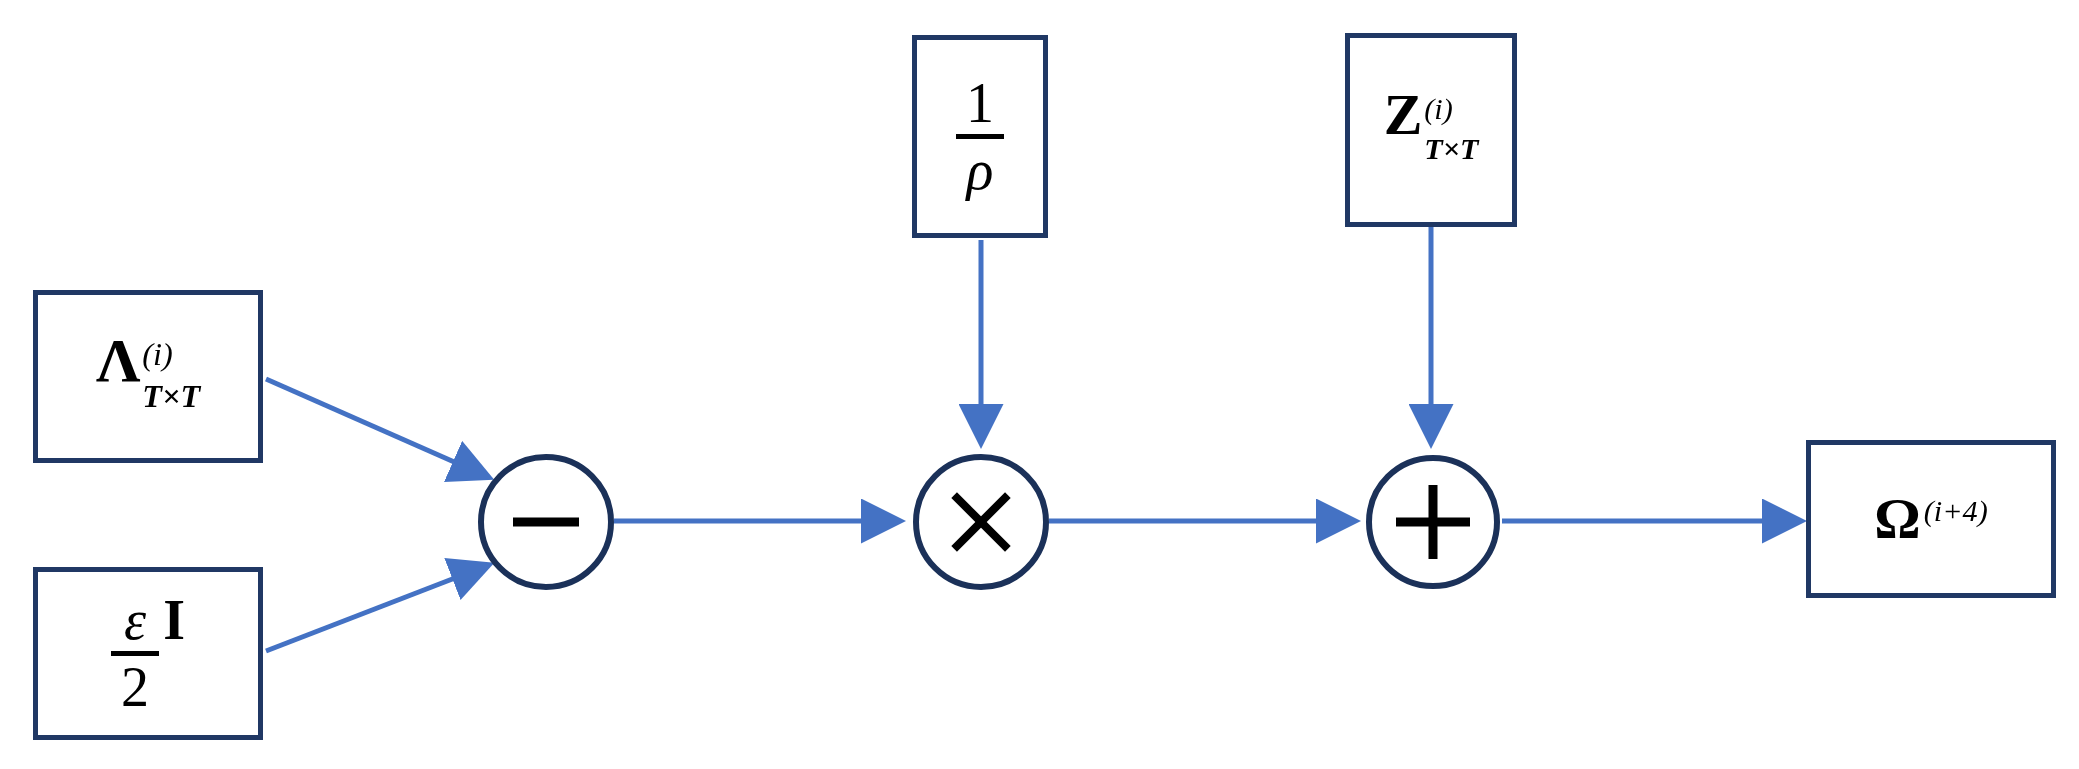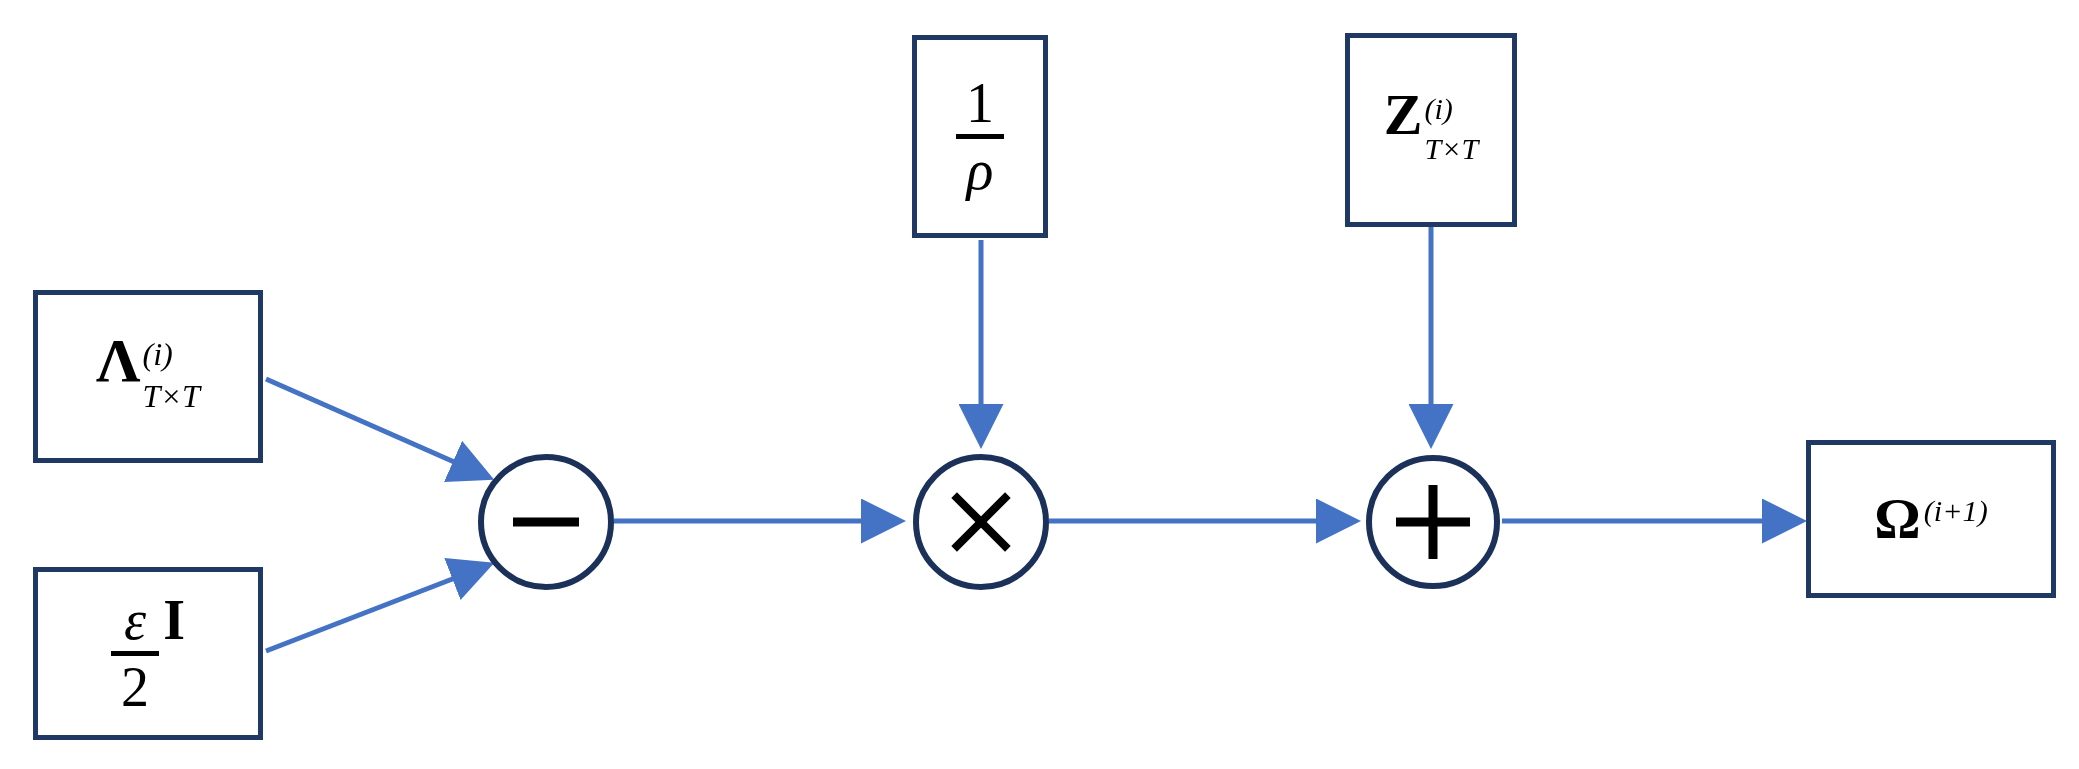--- a/index.html
+++ b/index.html
@@ -57,20 +57,21 @@
   .supsub .sup {
     font-size: 0.52em;
     margin-bottom: 0.12em;
     position: relative;
     top: -0.62em;
   }
   .supsub .sub {
     font-size: 0.52em;
     position: relative;
     top: -0.44em;
+    font-weight: bold;
   }
   .sup-only {
     font-size: 0.52em;
     font-style: italic;
     position: relative;
     top: -0.58em;
     margin-left: 3px;
   }
 
   
@@ -220,21 +221,21 @@
       <span class="supsub">
         <span class="sup">(i)</span>
         <span class="sub">T×T</span>
       </span>
     </span>
   </div>
 
   <div class="node-box" style="left:1806px; top:440px; width:250px; height:158px; font-size:58px;">
     <span class="mathrow">
       <span class="sym-bold">Ω</span>
-      <span class="sup-only">(i+1)</span>
+      <span class="sup-only">(i+4)</span>
     </span>
   </div>
 
   <div class="op-circle" style="left:478px; top:454px; width:136px; height:136px;">
     <span class="op-glyph g-minus"></span>
     <span style="position:absolute; width:1px; height:1px; overflow:hidden; clip:rect(0 0 0 0); color:transparent;">−</span>
   </div>
 
   <div class="op-circle" style="left:913px; top:454px; width:136px; height:136px;">
     <span class="op-glyph g-times"></span>

